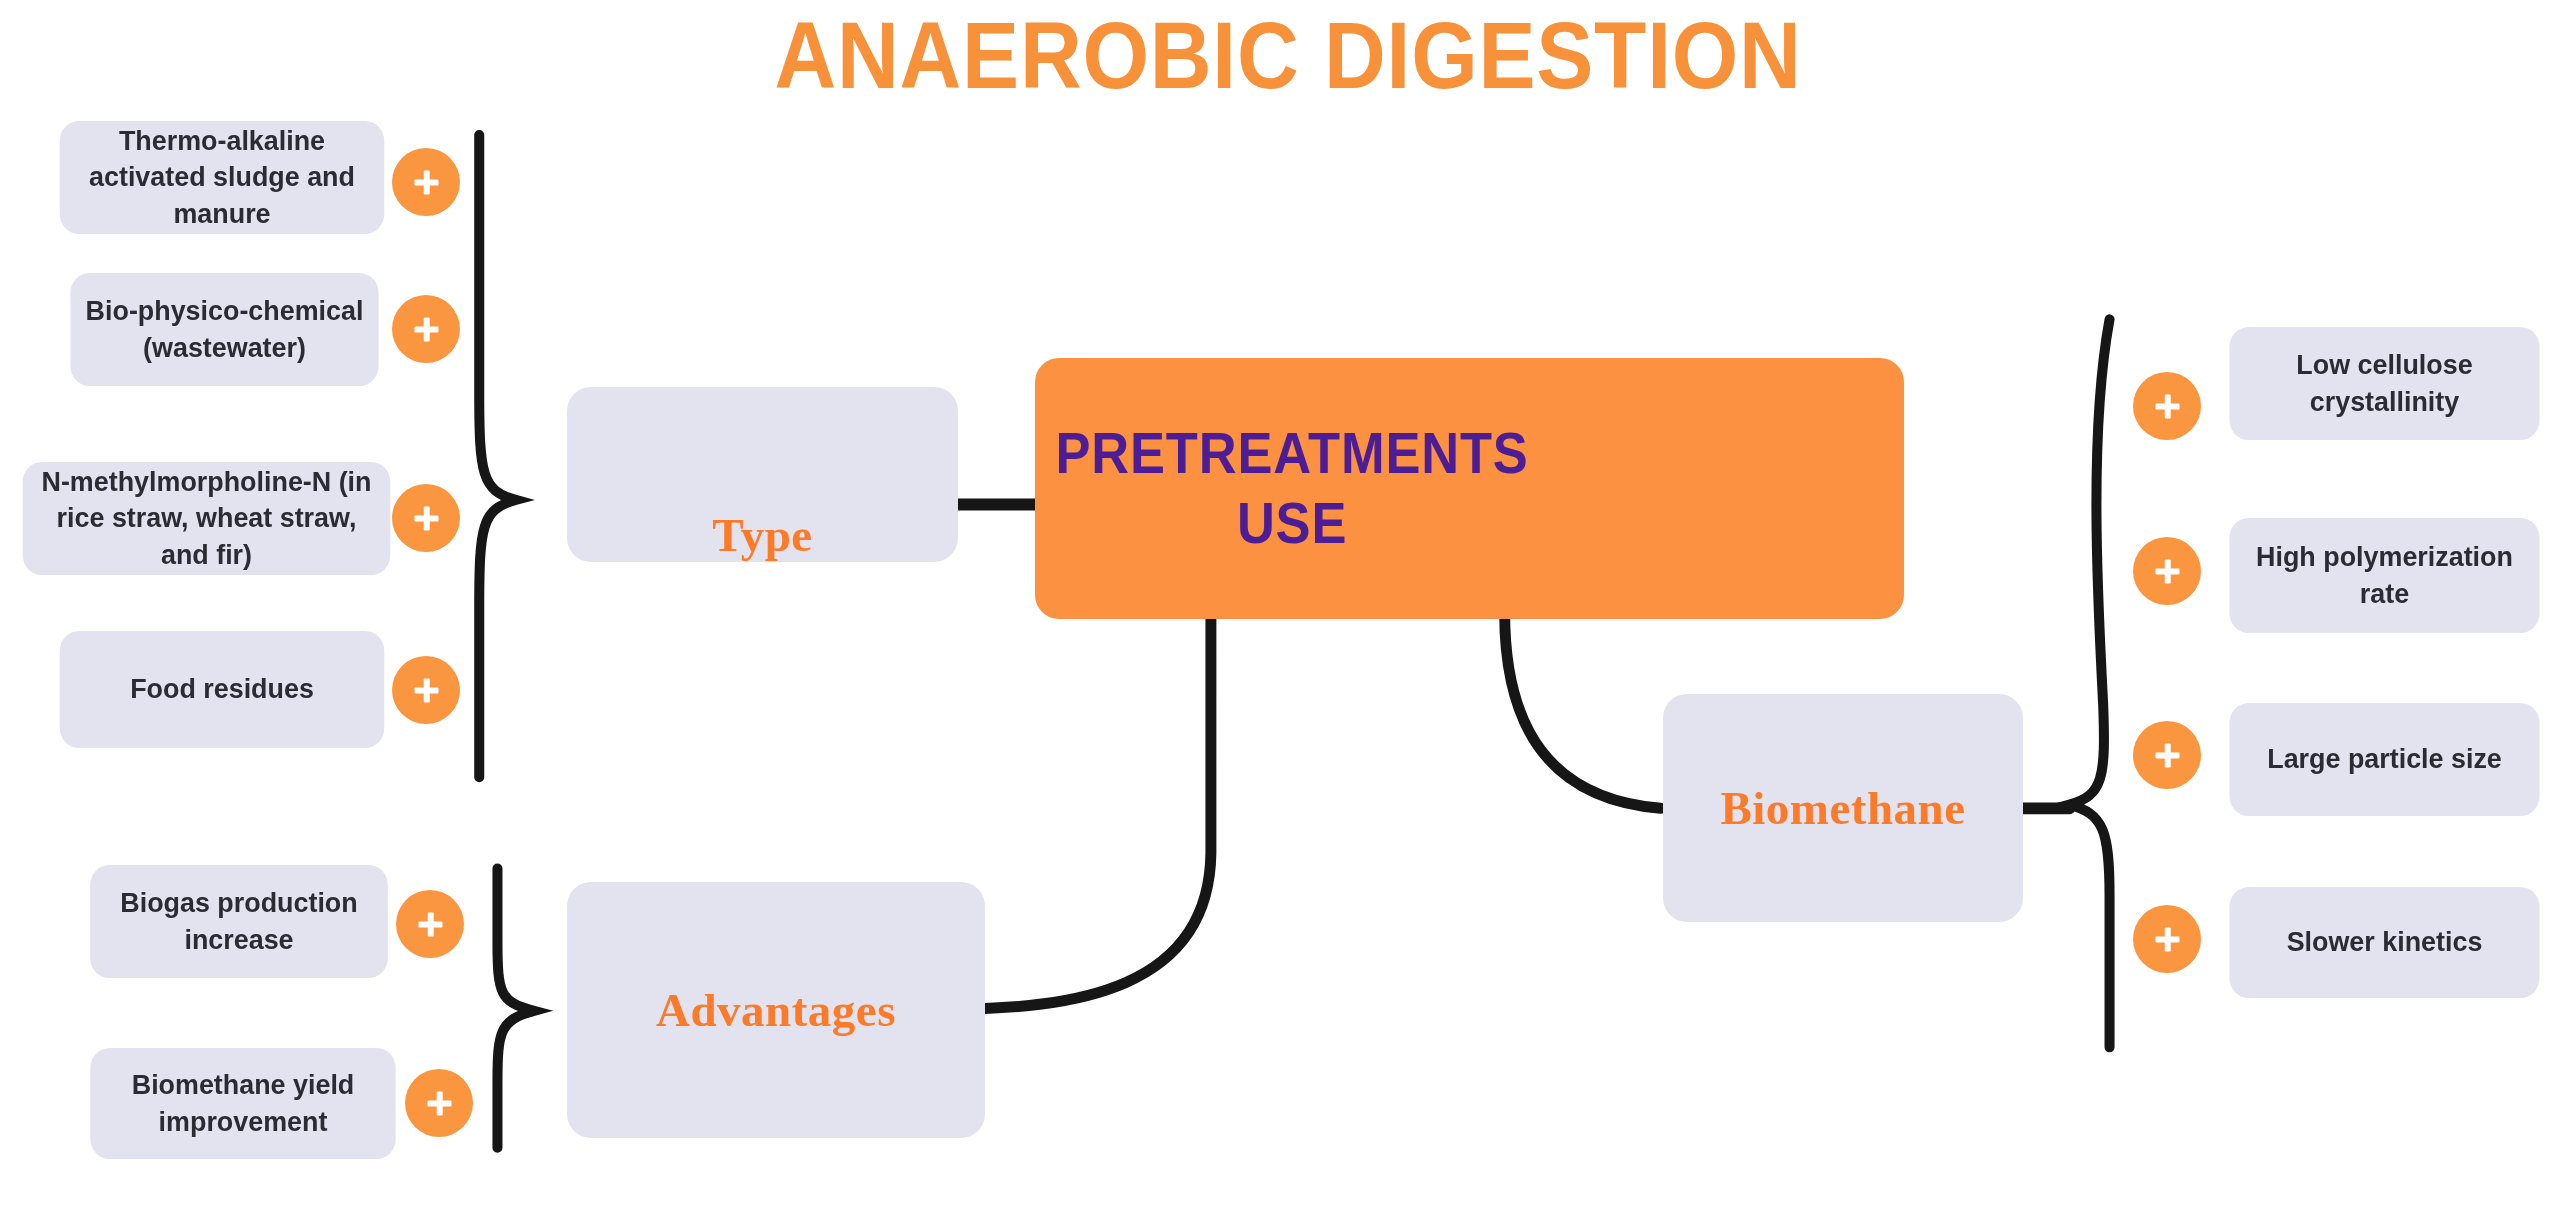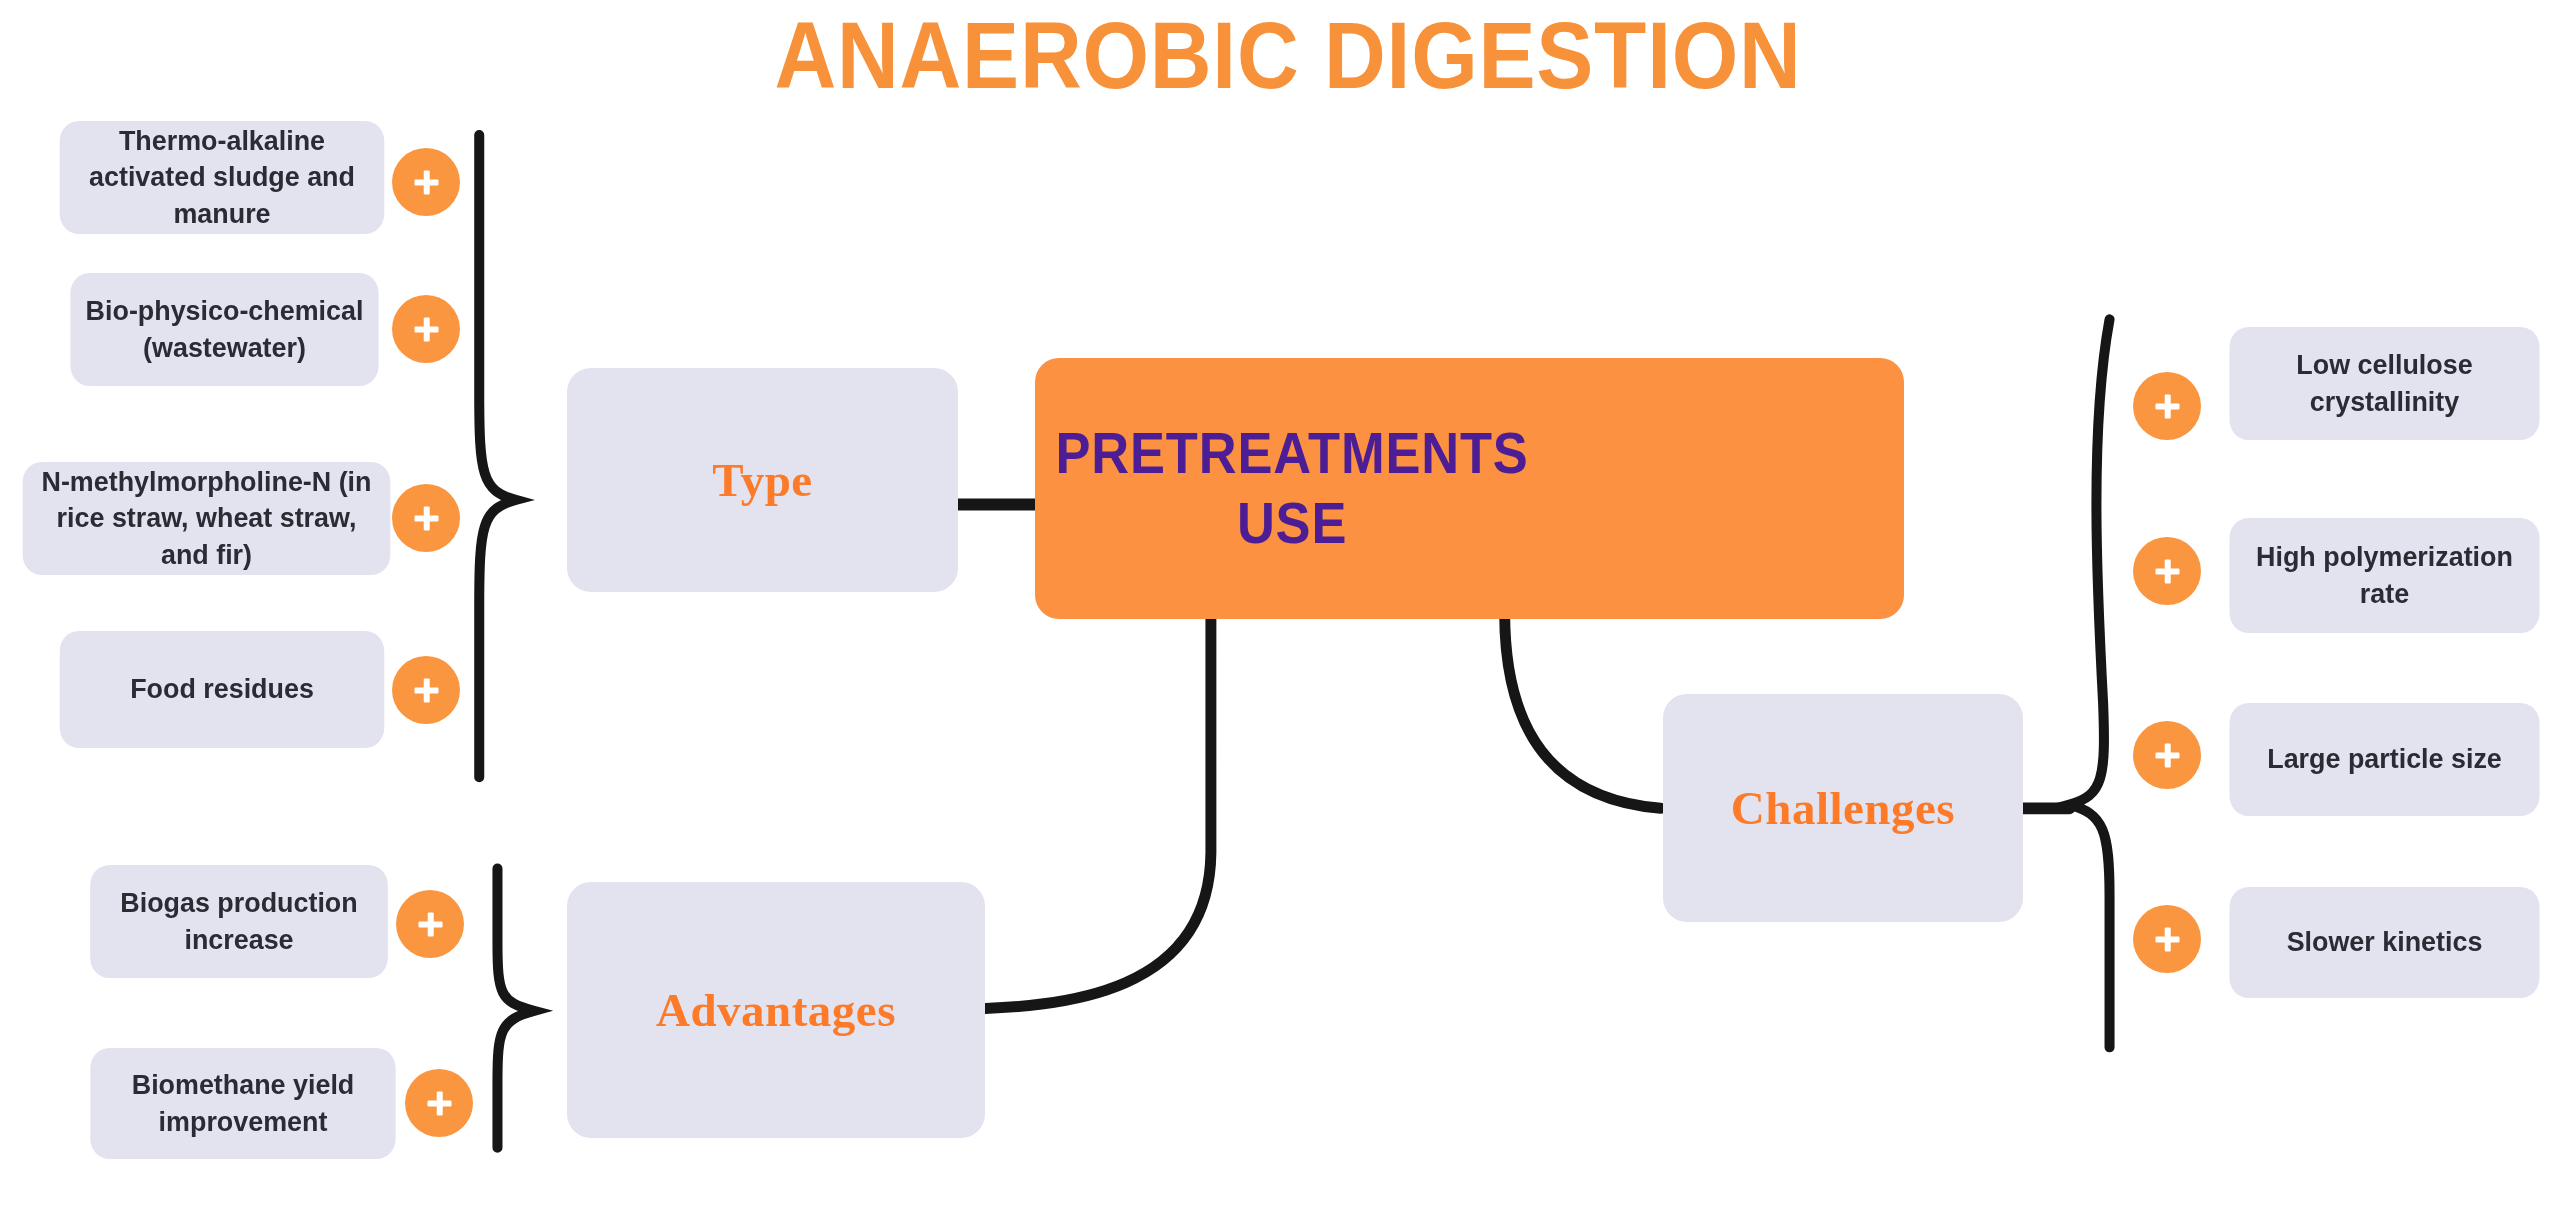--- a/index.html
+++ b/index.html
@@ -159,30 +159,30 @@
   <div class="pill" style="left:84px;top:1048px;width:318px;height:111px;">
     <span>Biomethane yield improvement</span>
   </div>
   <div class="plus" style="left:405px;top:1069px;width:68px;height:68px;">
     <svg width="37" height="37" viewBox="0 0 40 40" aria-hidden="true">
       <rect x="17" y="7" width="6.5" height="26" rx="1.2" fill="#fff"></rect>
       <rect x="7" y="16.8" width="26" height="6.5" rx="1.2" fill="#fff"></rect>
     </svg>
   </div>
 
-  <div class="branch" style="left:567px;top:368px;width:391px;height:224px;">
+  <div class="branch" style="left:567px;top:387px;width:391px;height:175px;align-items:flex-end;">
     <span>Type</span>
   </div>
 
   <div class="branch" style="left:567px;top:882px;width:418px;height:256px;">
     <span>Advantages</span>
   </div>
 
   <div class="branch" style="left:1663px;top:694px;width:360px;height:228px;">
-    <span>Challenges</span>
+    <span>Biomethane</span>
   </div>
 
   <div class="center-node" style="left:1035px;top:358px;width:869px;height:261px;">
     <div class="inner">
       <div>PRETREATMENTS</div>
       <div>USE</div>
     </div>
   </div>
 
   <div class="plus" style="left:2133px;top:372px;width:68px;height:68px;">

